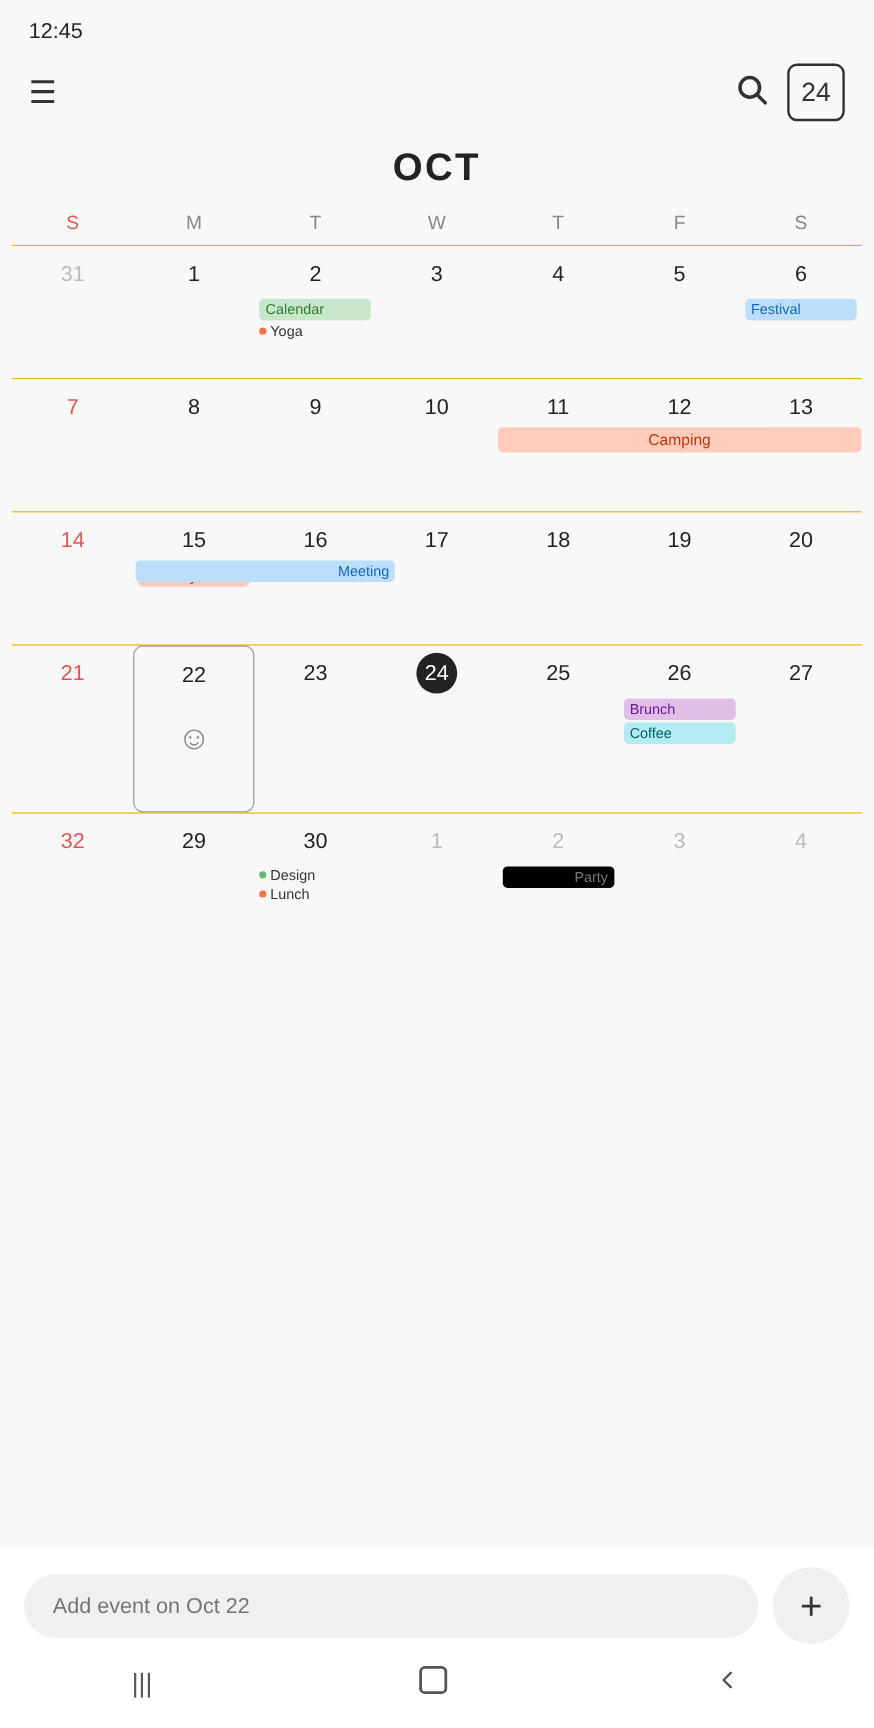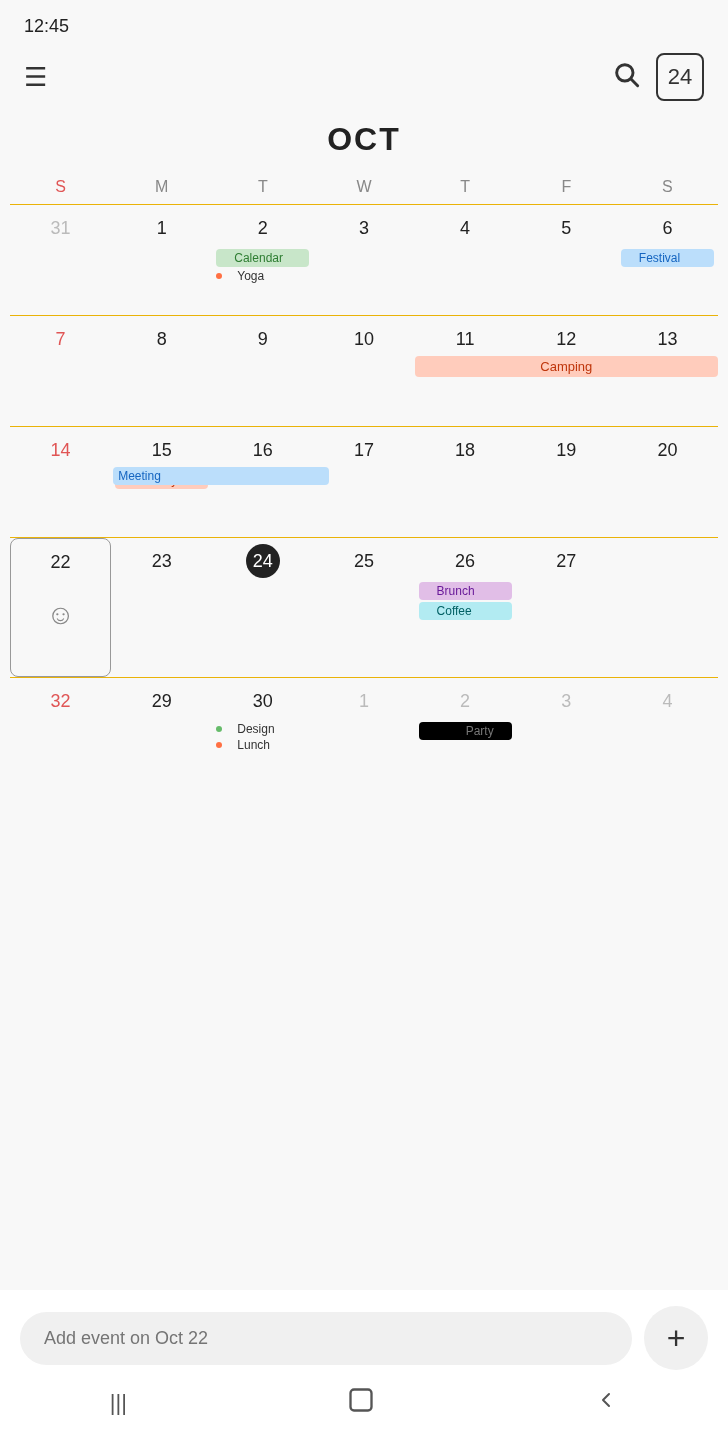--- a/index.html
+++ b/index.html
@@ -117,21 +117,21 @@
     .day-number.today {
       background: #222;
       color: #fff;
       border-radius: 50%;
     }
 
     
     .event-chip {
       font-size: 12px;
       border-radius: 4px;
-      padding: 2px 18px;
+      padding: 2px 5px;
       margin-bottom: 2px;
       display: block;
       white-space: nowrap;
       overflow: hidden;
       text-overflow: ellipsis;
     }
     .chip-green {
       background: #c8e6c9;
       color: #2e7d32;
     }
@@ -154,21 +154,21 @@
     .chip-muted {
       background: #000000;
       color: #777;
       text-align: right;
     }
 
     
     .event-dot-item {
       display: flex;
       align-items: center;
-      gap: 15px;
+      gap: 3px;
       font-size: 12px;
       color: #333;
       margin-bottom: 2px;
     }
     .dot {
       width: 6px;
       height: 6px;
       border-radius: 50%;
       flex-shrink: 0;
     }
@@ -374,24 +374,28 @@
       position: absolute;
       top: 40px;
       left: calc(1/7 * 100% + 2px);
       width: calc(2/7 * 100% + 14px);
       background: #bbdefb;
       color: #1565c0;
       font-size: 12px;
       padding: 2px 5px;
       border-radius: 4px;
       z-index: 2;
+      text-align: right;
     ">Meeting</div>
   </div>
 
   <div class="week-row week-row-4" style="min-height:140px;">
+    <div class="day-cell">
+      <div class="day-number sunday">21</div>
+    </div>
     <div class="day-cell" style="border: 1.5px solid #999; border-radius: 8px;">
       <div class="day-number">22</div>
       <div class="smiley-icon">☺</div>
     </div>
     <div class="day-cell">
       <div class="day-number">23</div>
     </div>
     <div class="day-cell">
       <div class="day-number today">24</div>
     </div>

